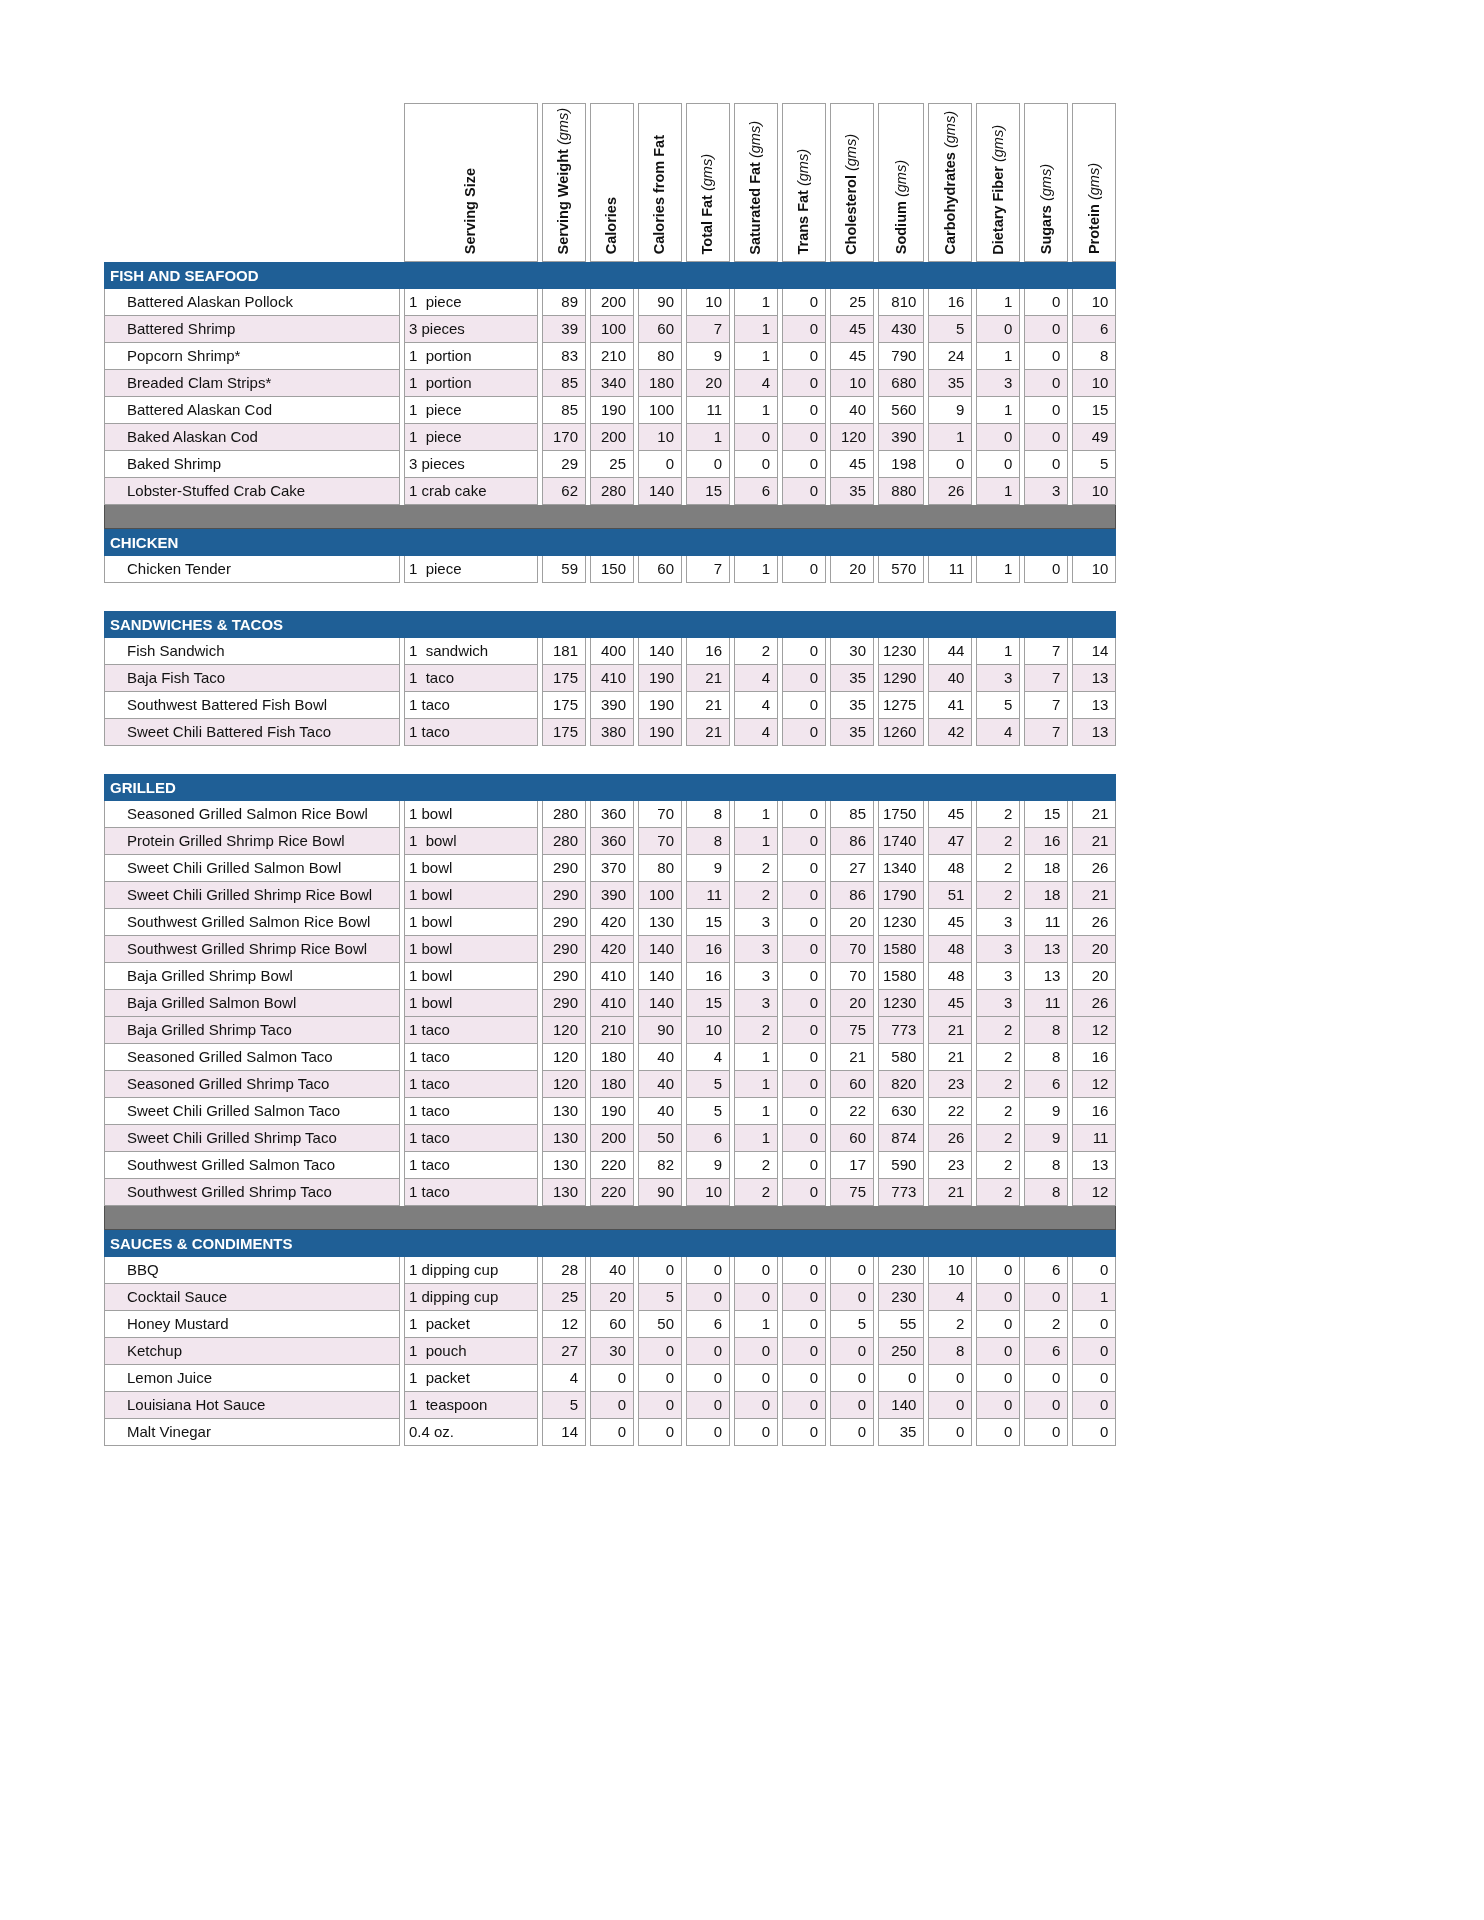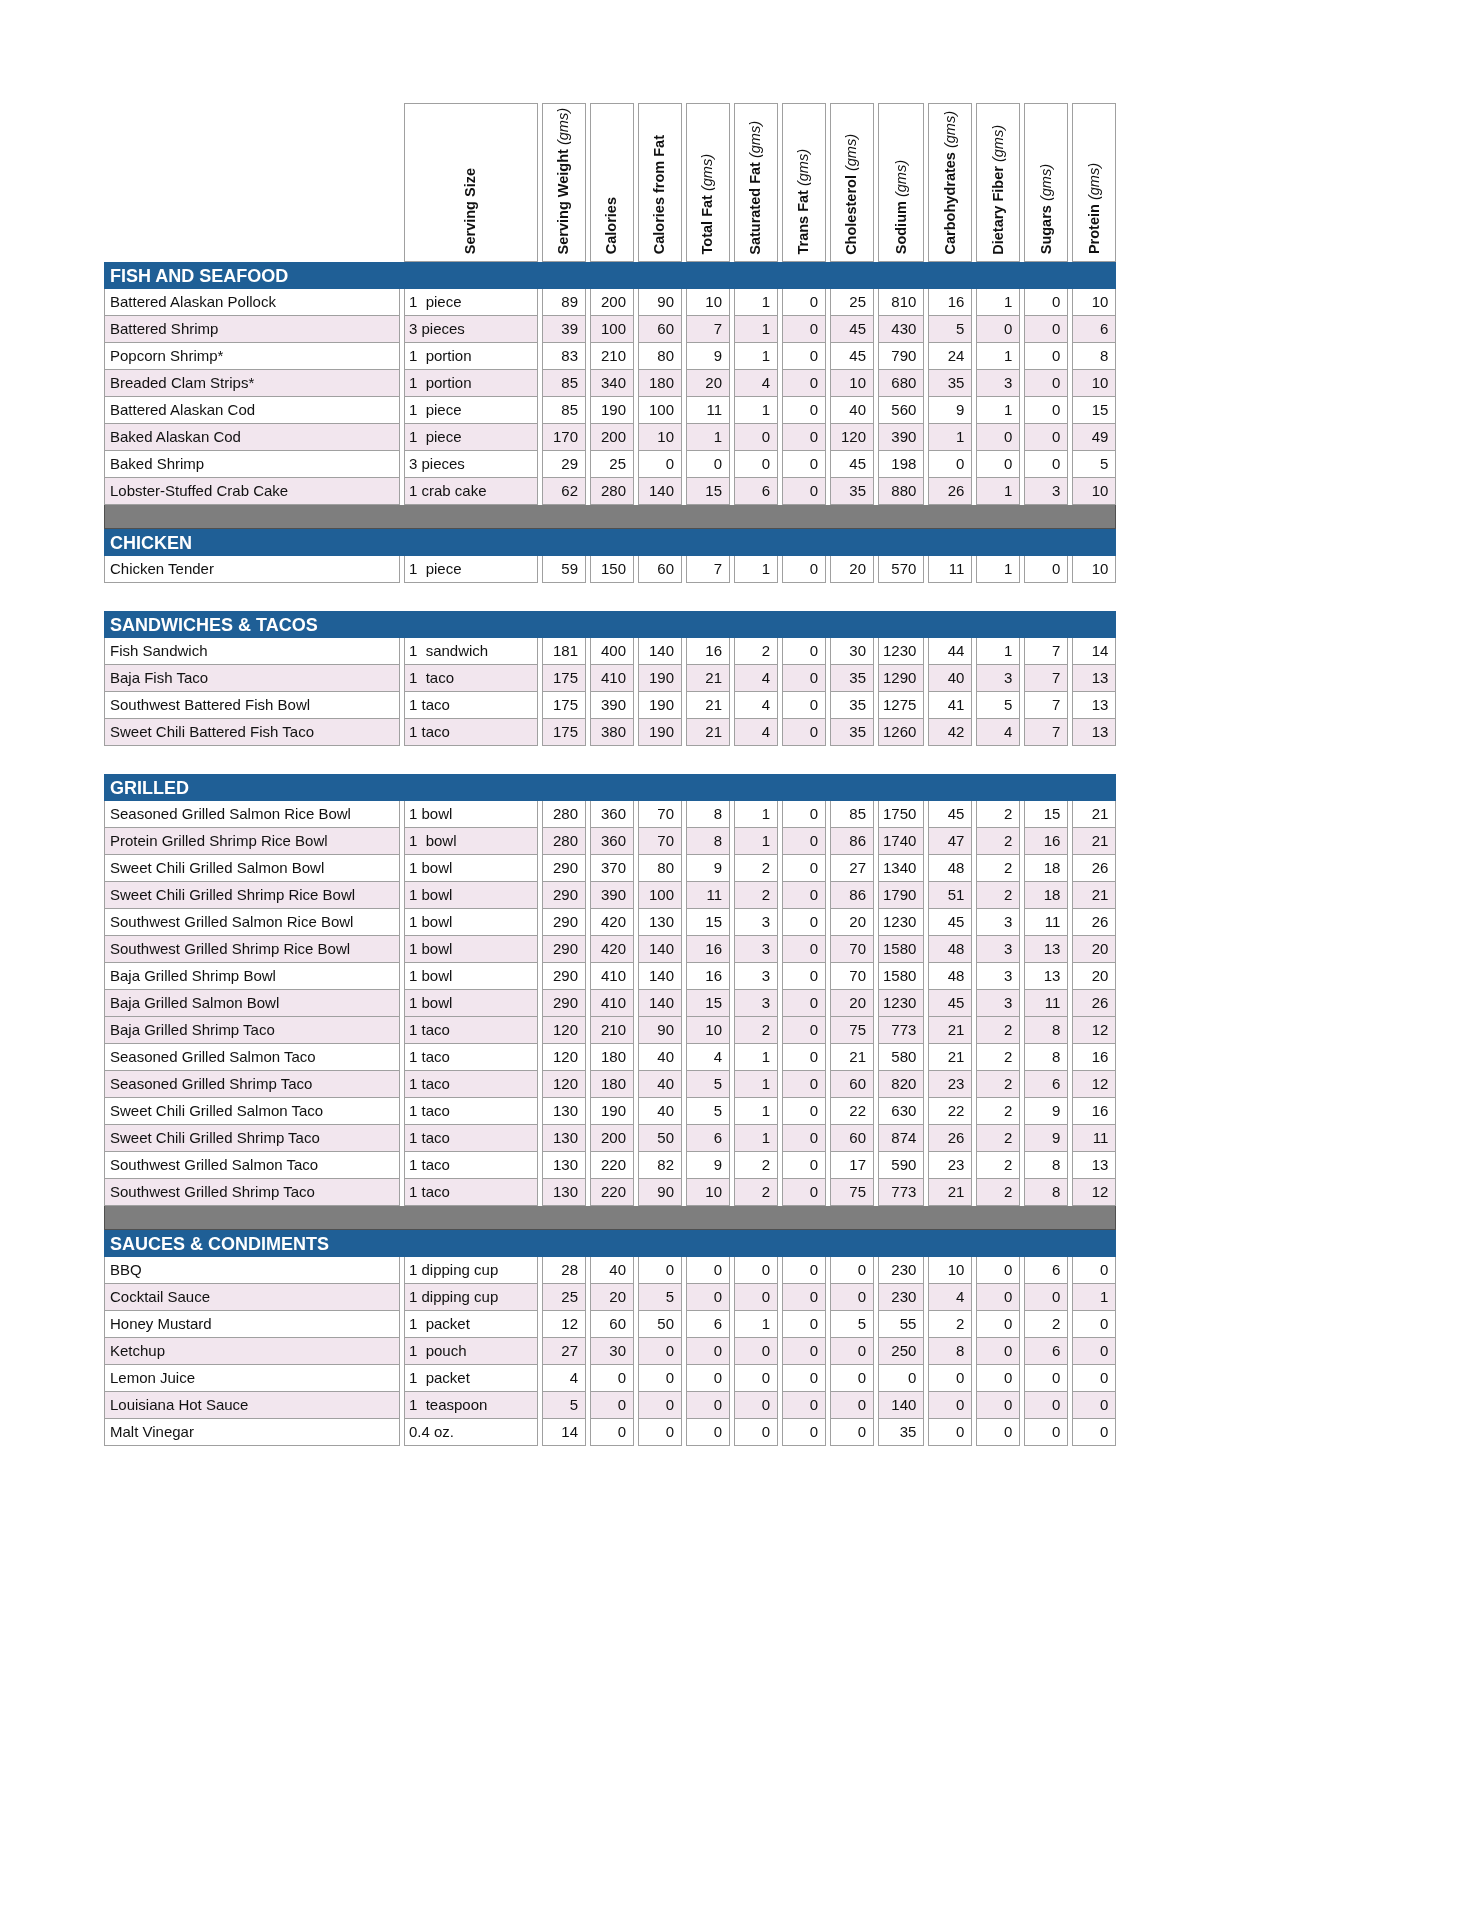--- a/index.html
+++ b/index.html
@@ -55,29 +55,29 @@
     border: 1px solid var(--cell-border, #a0a0a0);
     border-top: none;
     padding: 2px 4px;
     background: #ffffff;
     overflow: hidden;
     white-space: nowrap;
     vertical-align: middle;
   }
   tr.alt td { background: var(--alt-row-bg, #f2e6ee); }
 
-  td.name    { text-align: left; padding-left: 5px; }
+  td.name    { text-align: left; padding-left: 22px; }
   td.serving { text-align: left; white-space: pre; }
   td.num     { text-align: right; padding-right: 7px; }
 
   td.section {
     background: var(--section-bg, #1f5f96);
     color: var(--section-text, #ffffff);
     font-weight: bold;
-    font-size: 18px;
+    font-size: 15px;
     border: none;
     padding-left: 6px;
     height: 27px;
   }
   td.spacer-gray {
     background: var(--divider-gray, #7e7e7e);
     border: 1px solid #4f4f4f;
     border-top: none;
     height: 24px;
     padding: 0;

